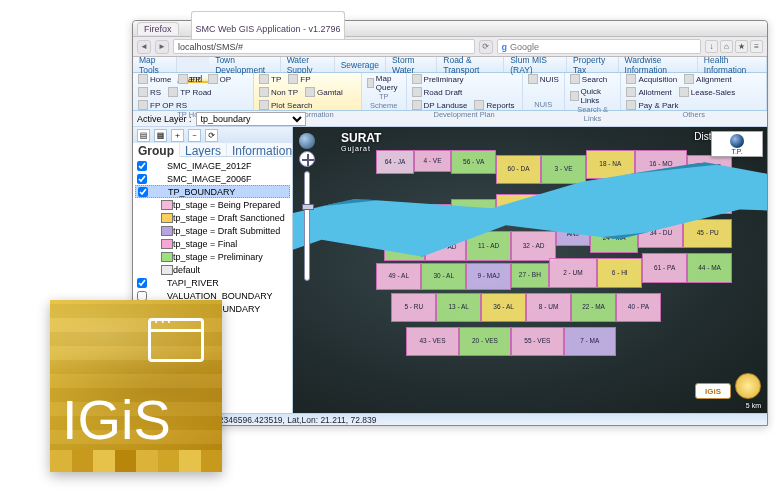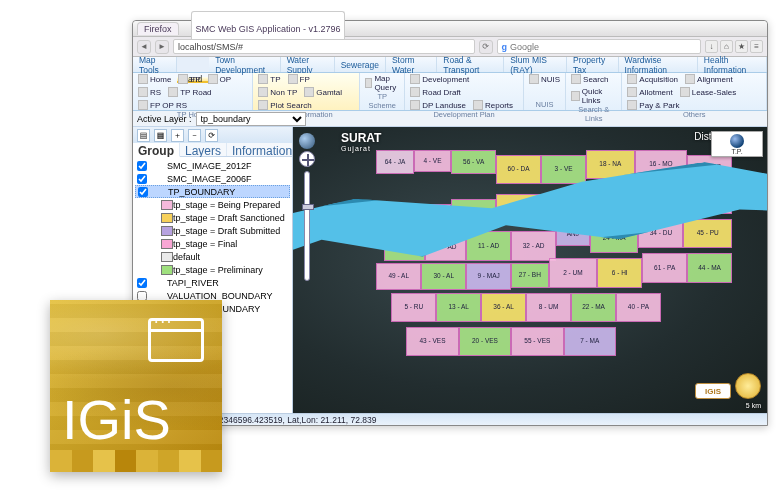--- a/index.html
+++ b/index.html
@@ -297,21 +297,21 @@
             <span class="ico"></span>
             <span>Map Query</span>
           </div>
         </div>
         <div class="grp-label">TP Scheme</div>
       </div>
       <div class="ribbon-group">
         <div class="items">
           <div class="ribbon-item">
             <span class="ico"></span>
-            <span>Development</span>
+            <span>Preliminary</span>
           </div>
           <div class="ribbon-item">
             <span class="ico"></span>
             <span>Road Draft</span>
           </div>
           <div class="ribbon-item">
             <span class="ico"></span>
             <span>DP Landuse</span>
           </div>
           <div class="ribbon-item">
@@ -415,26 +415,26 @@
           </div>
           <div class="legend-item">
             <span class="swatch" style="background: rgb(183, 163, 224);"></span>
             <span>tp_stage = Draft Submitted</span>
           </div>
           <div class="legend-item">
             <span class="swatch" style="background: rgb(248, 166, 212);"></span>
             <span>tp_stage = Final</span>
           </div>
           <div class="legend-item">
+            <span class="swatch" style="background: rgb(159, 224, 126);"></span>
+            <span>tp_stage = Preliminary</span>
+          </div>
+          <div class="legend-item">
             <span class="swatch" style="background: rgb(234, 234, 234);"></span>
             <span>default</span>
-          </div>
-          <div class="legend-item">
-            <span class="swatch" style="background: rgb(159, 224, 126);"></span>
-            <span>tp_stage = Preliminary</span>
           </div>
           <div class="tree-item">
             <input type="checkbox" checked="" style="">
             <span>TAPI_RIVER</span>
           </div>
           <div class="tree-item">
             <input type="checkbox" style="">
             <span>VALUATION_BOUNDARY</span>
           </div>
           <div class="tree-item">

